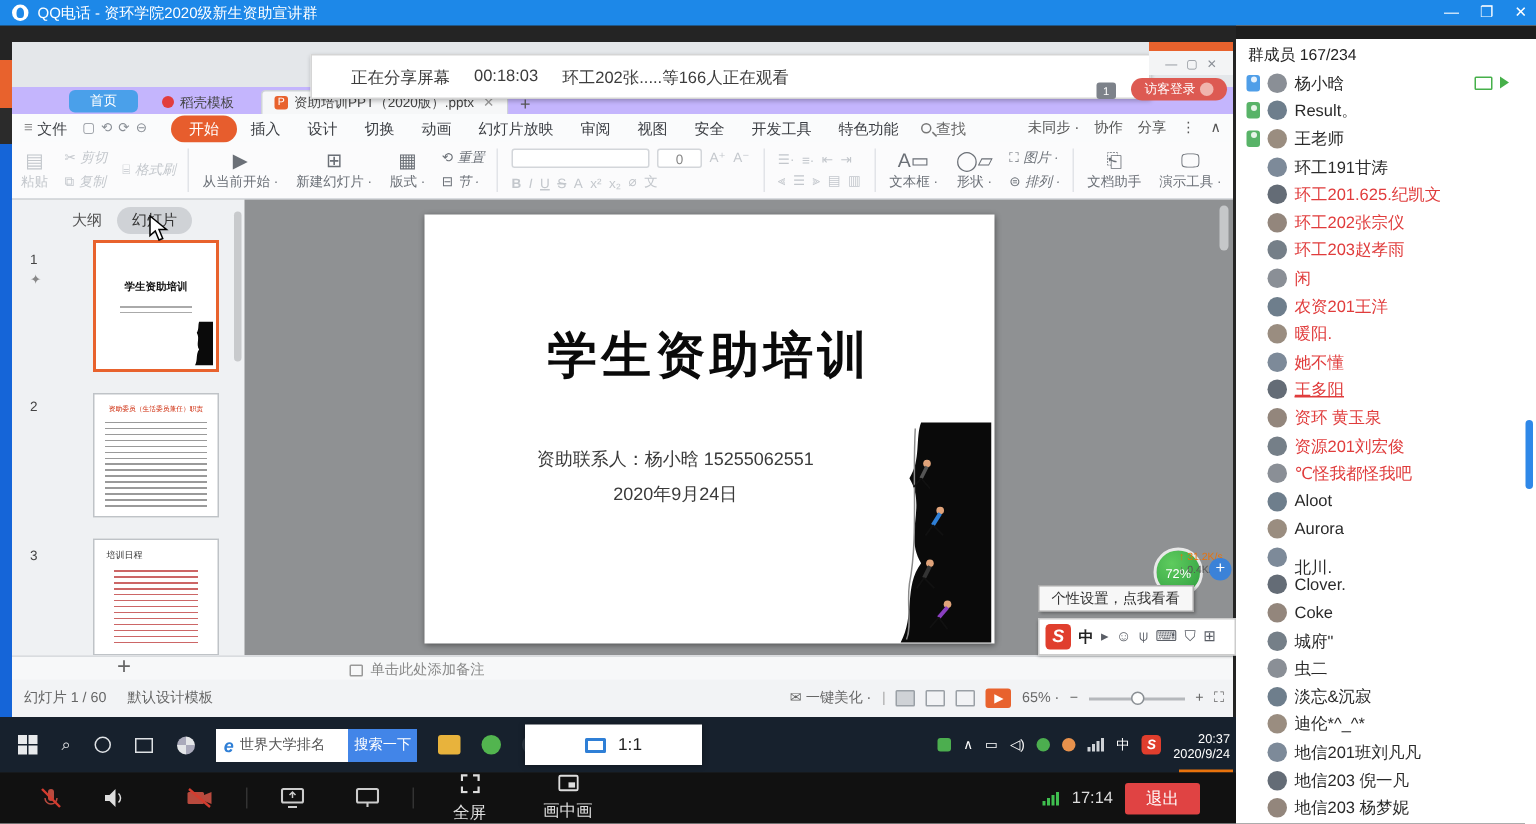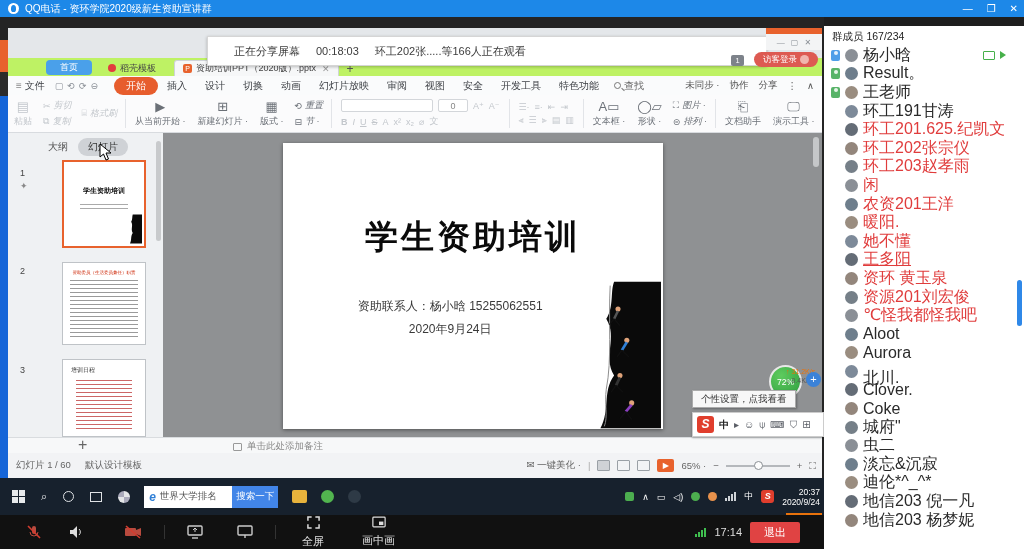--- a/index.html
+++ b/index.html
@@ -14,21 +14,21 @@
   .qq-logo::after { content:""; position:absolute; left:3px; top:2px; width:5px; height:7px; background:#1d88e8; border-radius:50% 50% 40% 40%; }
   .win-ctrl { position:absolute; right:6px; top:0; height:17px; display:flex; gap:14px; align-items:center; font-size:10px; color:#fff; }
   .win-ctrl span { cursor:default; }
 
   
   .strip { width:8px; left:0; }
 
   
   .wps { left:8px; top:28px; width:814px; height:450px; background:#fbfbfc; }
   .wps-topbar { position:absolute; left:0; top:0; width:814px; height:30px; background:#e4e7ea; }
-  .wps-tabrow { position:absolute; left:0; top:30px; width:814px; height:18px; background:#bef264; display:flex; align-items:flex-end; }
+  .wps-tabrow { position:absolute; left:0; top:30px; width:814px; height:18px; background:#c4b5fd; display:flex; align-items:flex-end; }
   .tab { height:16px; display:flex; align-items:center; font-size:9px; padding:0 8px; color:#444; border-radius:3px 3px 0 0; }
   .tab-home { background:#4aa0ea; color:#fff; margin-left:38px; padding:0 14px; border-radius:4px; height:15px; margin-bottom:1px; }
   .tab-docer { margin-left:8px; }
   .docer-dot { width:8px; height:8px; border-radius:50%; background:#e23d3d; margin-right:4px; }
   .tab-doc { background:#f6f7f8; border:1px solid #cfd3d8; border-bottom:none; margin-left:10px; }
   .doc-ic { width:9px; height:9px; background:#e8622d; color:#fff; font-size:7px; line-height:9px; text-align:center; border-radius:2px; margin-right:4px; }
   .tab-close { margin-left:6px; color:#999; font-size:9px; }
   .tab-plus { margin-left:8px; color:#555; font-size:12px; }
   .wps-menurow { position:absolute; left:0; top:48px; width:814px; height:19px; background:#fafbfc; display:flex; align-items:center; font-size:10px; color:#3c3f44; }
   .menu-file { display:flex; align-items:center; gap:3px; margin-left:8px; }
@@ -145,21 +145,21 @@
 
   
   .members { left:824px; top:17px; width:200px; height:532px; background:#fff; z-index:50; }
   .m-darktop { width:200px; height:9px; background:#1e1e1e; }
   .m-header { font-size:10.5px; color:#222; padding:4px 0 2px 8px; }
   .m-list { position:relative; }
   .mrow { display:flex; align-items:center; height:18.6px; padding-left:7px; }
   .mbadge { width:9px; height:11px; border-radius:2px; margin-right:5px; position:relative; }
   .mbadge::after { content:""; position:absolute; left:2.5px; top:1.5px; width:4px; height:4px; border-radius:50%; background:#fff; opacity:.85; }
   .mav { width:13px; height:13px; border-radius:50%; margin-right:5px; flex:none; }
-  .mname { font-size:16px; white-space:nowrap; }
+  .mname { font-size:11px; white-space:nowrap; }
   .mrow-ics { margin-left:auto; margin-right:14px; display:flex; gap:5px; }
   .scr-ic { width:12px; height:9px; border:1.5px solid #46b04a; border-radius:1px; }
   .spk-ic { width:0; height:0; border:4px solid transparent; border-right:6px solid #46b04a; transform:rotate(180deg); }
   .m-scroll { position:absolute; right:2px; top:263px; width:5px; height:46px; background:#2f88e8; border-radius:3px; }
   .noind { margin-left:14px; }
 
   .cursor-svg { left:99px; top:143px; z-index:60; }
 </style>
 </head>
 <body>
@@ -477,20 +477,24 @@
           <div style="height:9px;"></div>
         </div>
       <span>中</span>
       <span class="sogou-s" style="width:13px;height:13px;font-size:9px;line-height:13px;">S</span>
       <div class="tray-clock">
         <div>20:37</div>
           <div>2020/9/24</div>
       </div>
       <div class="tray-underline"></div>
     </div>
+  </div>
+  <div class="abs ratio-pop">
+    <span class="ratio-ic"></span>
+    <span>1:1</span>
   </div>
 
   <div class="abs callbar">
     <svg class="cb-ic" width="16" height="16" viewBox="0 0 16 16">
       <rect x="6" y="2" width="4" height="8" rx="2" fill="#b94a3e"></rect>
         <path d="M4 8 a4 4 0 0 0 8 0" stroke="#b94a3e" fill="none"></path>
         <line x1="2" y1="2" x2="14" y2="14" stroke="#d43c2f" stroke-width="1.6"></line>
     </svg>
     <svg class="cb-ic" width="16" height="16" viewBox="0 0 16 16">
       <polygon points="2,6 5,6 9,2 9,14 5,10 2,10" fill="#ddd"></polygon>
@@ -638,20 +642,24 @@
         </div>
         <div class="mrow">
           <span class="mav noind" style="background: rgb(110, 126, 140);"></span>
           <span class="mname" style="color: rgb(42, 42, 42);">淡忘&amp;沉寂</span>
         </div>
         <div class="mrow">
           <span class="mav noind" style="background: rgb(154, 141, 128);"></span>
           <span class="mname" style="color: rgb(42, 42, 42);">迪伦*^_^*</span>
         </div>
         <div class="mrow">
+          <span class="mav noind" style="background: rgb(125, 138, 153);"></span>
+          <span class="mname" style="color: rgb(42, 42, 42);">地信201班刘凡凡</span>
+        </div>
+        <div class="mrow">
           <span class="mav noind" style="background: rgb(100, 108, 118);"></span>
           <span class="mname" style="color: rgb(42, 42, 42);">地信203 倪一凡</span>
         </div>
         <div class="mrow">
           <span class="mav noind" style="background: rgb(147, 134, 124);"></span>
           <span class="mname" style="color: rgb(42, 42, 42);">地信203 杨梦妮</span>
         </div>
       </div>
     <div class="m-scroll"></div>
   </div>

